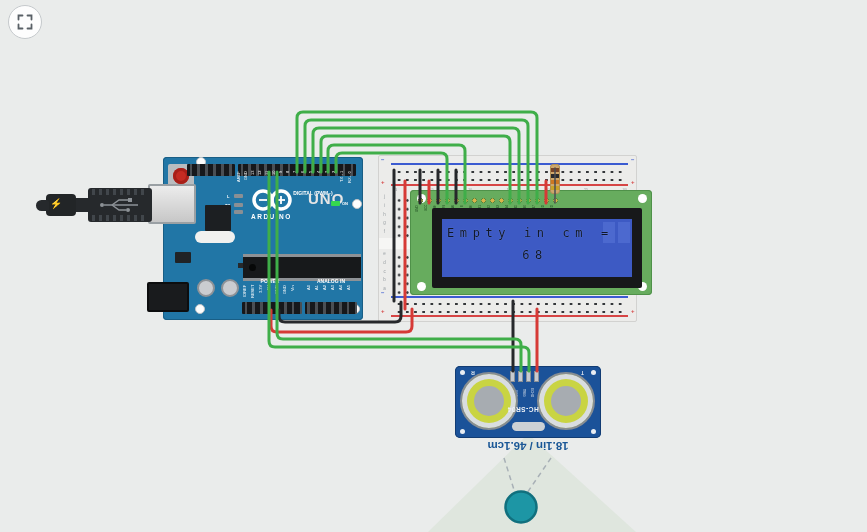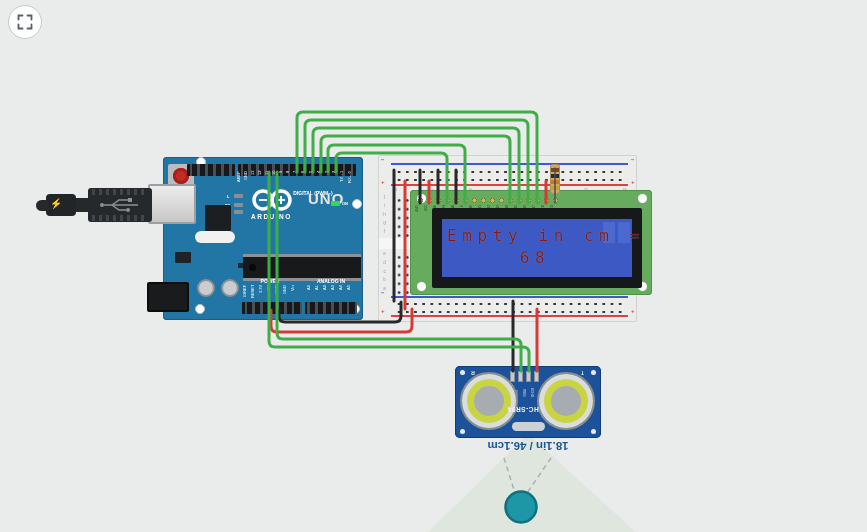--- a/index.html
+++ b/index.html
@@ -30,22 +30,22 @@
   
   #bboard{left:378px;top:155px;width:259px;height:167px;background:#ececea;border:1px solid #d2d2d0;
           border-radius:2px;box-sizing:border-box;}
   .rline{height:1.6px;}
   
   #lcd{left:410px;top:190px;width:242px;height:105px;background:#67ac5e;border-radius:4px;
        box-shadow:0 0 0 1px #4f9149 inset;}
   .lcdhole{width:9px;height:9px;border-radius:50%;background:#fff;}
   .lcdpins{background-image:radial-gradient(circle,#d8b54a 1.9px,#3f7c3a 2.3px,transparent 2.6px);
            background-size:9px 9px;background-position:0 0;height:9px;}
-  .lcdtext{font-family:"DejaVu Sans Mono",monospace;font-size:16px;letter-spacing:5.6px;
-           color:#7f1d1d;text-shadow:0 0 1px rgba(205,220,255,.45);}
+  .lcdtext{font-family:"DejaVu Sans Mono",monospace;font-size:12px;letter-spacing:5.6px;
+           color:#0f172a;text-shadow:0 0 1px rgba(205,220,255,.45);}
   
   #sensor{left:455px;top:366px;width:146px;height:72px;background:#1b5299;border-radius:5px;
           box-shadow:0 0 0 1px #123c73 inset;}
   .sdot{width:5px;height:5px;border-radius:50%;background:#e9edf2;}
   .spin{width:5px;height:11px;background:#c6cad0;border:0.5px solid #8c9196;box-sizing:border-box;}
   .trans{width:58px;height:58px;border-radius:50%;background:#a7acb1;border:2px solid #878d92;
          box-shadow:inset 0 0 0 5px #d9dde0,inset 0 0 0 12px #c9d443;box-sizing:border-box;}
   .rot180{transform:rotate(180deg);}
   #dist-label{font-weight:bold;font-size:11.5px;color:#1a5796;text-align:center;}
   

